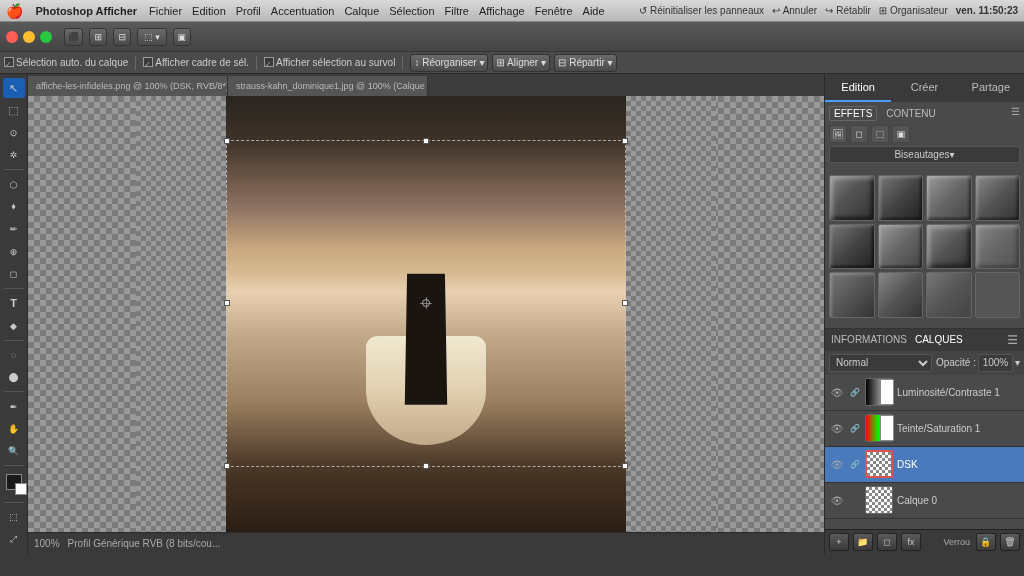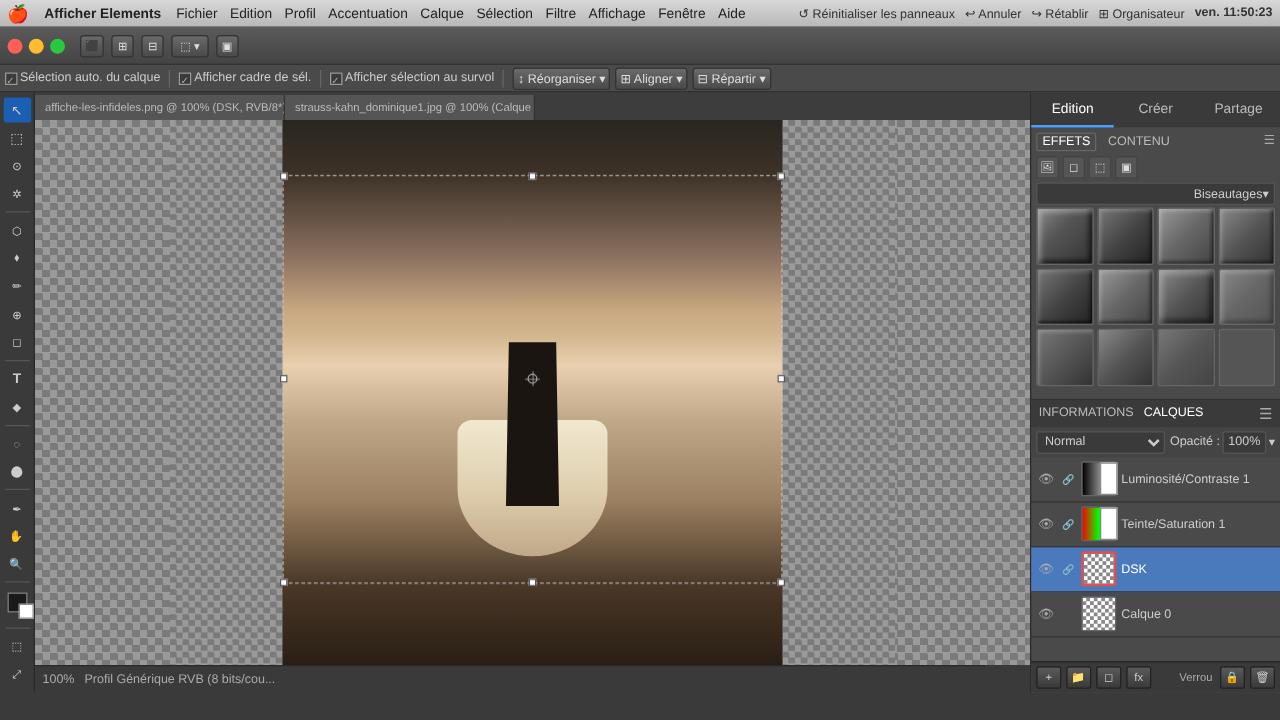--- a/index.html
+++ b/index.html
@@ -31,21 +31,21 @@
     .tl-red { background: #ff5f57; }
     .tl-yellow { background: #febc2e; }
     .tl-green { background: #28c840; }
 
     
     .options-bar {
       width: 100%; height: 22px; background: #4a4a4a;
       display: flex; align-items: center; padding: 0 4px; gap: 4px;
       border-bottom: 1px solid #2a2a2a; font-size: 10px; color: #ccc;
     }
-    .options-item { display: flex; align-items: flex-end; gap: 2px; white-space: nowrap; }
+    .options-item { display: flex; align-items: flex-start; gap: 2px; white-space: nowrap; }
     .checkbox-fake { width: 10px; height: 10px; border: 1px solid #999; background: #3a3a3a; display: inline-block; }
     .checked::after { content: '✓'; font-size: 8px; color: #aaa; }
     .options-sep { width: 1px; height: 14px; background: #666; margin: 0 3px; }
 
     
     .tabbar {
       width: 760px; height: 22px; background: #3d3d3d;
       display: flex; align-items: flex-end;
     }
     .tab {
@@ -121,23 +121,23 @@
       margin-bottom: 4px; font-size: 10px; color: #bbb;
     }
     .effects-tabs { display: flex; gap: 4px; }
     .effects-tab {
       font-size: 10px; color: #bbb; cursor: pointer; padding: 1px 4px;
       border: 1px solid transparent;
     }
     .effects-tab.active { color: #fff; border: 1px solid #666; border-radius: 2px; }
 
     .effects-dropdown {
-      display: flex; align-items: center; justify-content: flex-end;
+      display: flex; align-items: center; justify-content: center;
       background: #3a3a3a; border: 1px solid #555; border-radius: 2px;
-      padding: 2px 4px; font-size: 10px; color: #ccc; cursor: pointer; margin-bottom: 2px;
+      padding: 2px 4px; font-size: 10px; color: #ccc; cursor: pointer; margin-bottom: 12px;
     }
 
     
     .effect-grid {
       display: grid; grid-template-columns: repeat(4, 1fr); gap: 3px;
       margin-bottom: 6px;
     }
     .effect-thumb {
       aspect-ratio: 1; background: linear-gradient(135deg, #555, #333);
       border: 1px solid #666; border-radius: 2px; cursor: pointer;
@@ -215,21 +215,21 @@
     }
     .canvas-column {
       display: flex; flex-direction: column; flex: 1;
     }
   </style>
 </head>
 <body>
 
 <div class="menubar">
   <span style="font-size:14px; color:#222;">🍎</span>
-  <span style="font-weight:bold; color:#222; font-size:11px;">Afficher Elements</span>
+  <span style="font-weight:bold; color:#222; font-size:11px;">Photoshop Afficher</span>
   <div class="menubar-items">
     <span class="menubar-item">Fichier</span>
     <span class="menubar-item">Edition</span>
     <span class="menubar-item">Profil</span>
     <span class="menubar-item">Accentuation</span>
     <span class="menubar-item">Calque</span>
     <span class="menubar-item">Sélection</span>
     <span class="menubar-item">Filtre</span>
     <span class="menubar-item">Affichage</span>
     <span class="menubar-item">Fenêtre</span>

